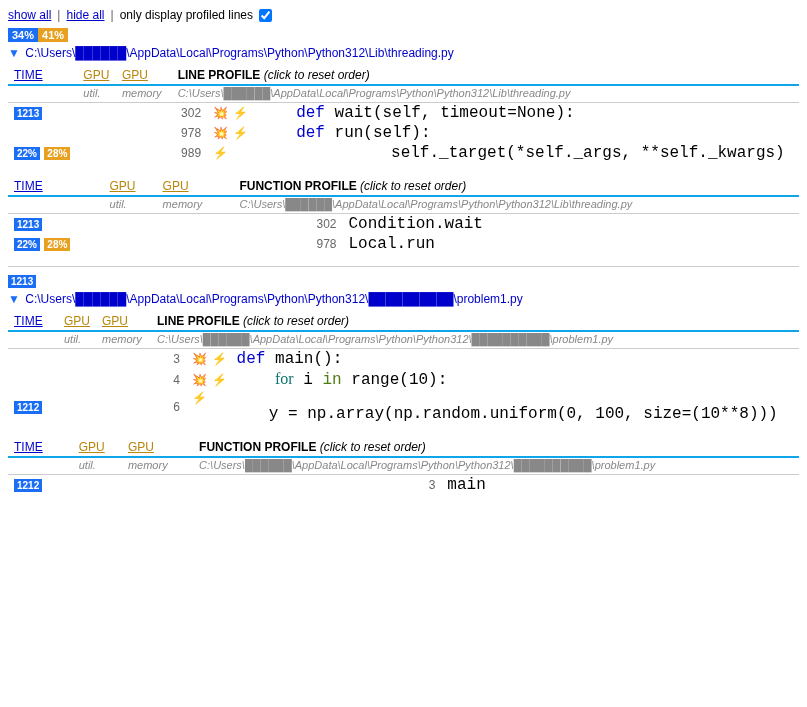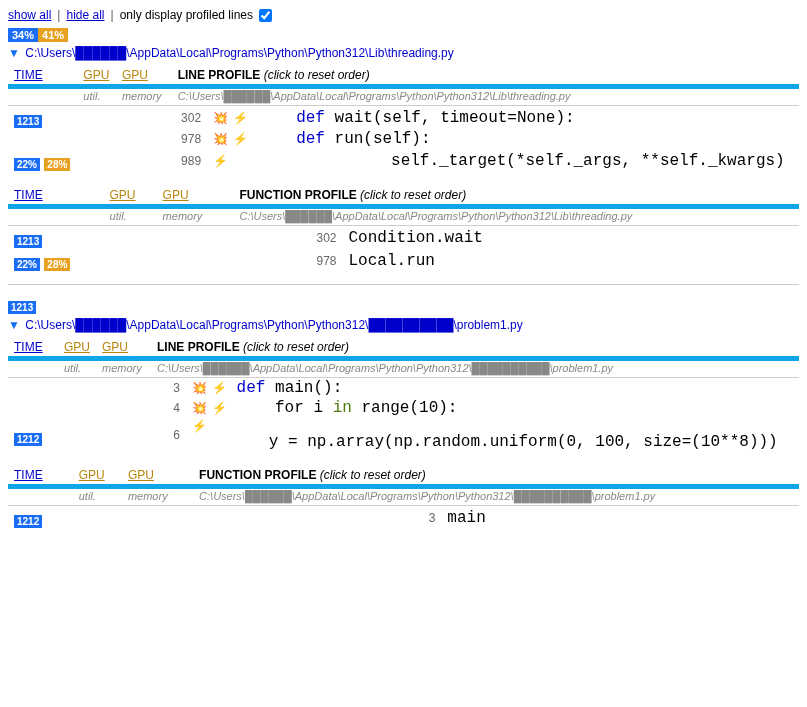--- a/index.html
+++ b/index.html
@@ -95,21 +95,21 @@
       cursor: pointer;
       white-space: nowrap;
       min-width: 50px;
     }
     .col-util-label, .col-mem-label {
       color: #888;
       font-style: italic;
       font-size: 11px;
     }
     .header-row th {
-      border-bottom: 5px solid #0ea5e9;
+      border-bottom: 2px solid #0ea5e9;
     }
     .sub-header-row td {
       color: #888;
       font-style: italic;
       font-size: 11px;
       border-bottom: 1px solid #ccc;
       padding-bottom: 3px;
     }
     .line-num {
       color: #666;
@@ -121,21 +121,20 @@
       font-size: 16px;
       white-space: pre;
     }
     .badge-blue {
       background: #1a6ef5;
       color: #fff;
       font-size: 10px;
       font-weight: bold;
       padding: 1px 3px;
       display: inline-block;
-      margin-top: 8px;
     }
     .badge-orange {
       background: #e8a020;
       color: #fff;
       font-size: 10px;
       font-weight: bold;
       padding: 1px 3px;
       display: inline-block;
     }
     .profile-header {
@@ -372,21 +371,21 @@
       </tr>
 
       <tr>
         <td></td>
         <td></td>
         <td></td>
         <td class="line-num">4</td>
         <td>
           <span style="margin-right:2px;">💥</span>
           <span style="margin-right:6px;">⚡</span>
-          <span class="code-cell">    <span style="color:#000000;">for</span> i <span style="color:#4d7c0f;">in</span> range(10):</span>
+          <span class="code-cell">    <span style="color:#0f766e;font-family:Liberation Serif, serif;">for</span> i <span style="color:#4d7c0f;">in</span> range(10):</span>
         </td>
       </tr>
 
       <tr>
         <td>
           <span class="badge-blue">1212</span>
         </td>
         <td></td>
         <td></td>
         <td class="line-num">6</td>

